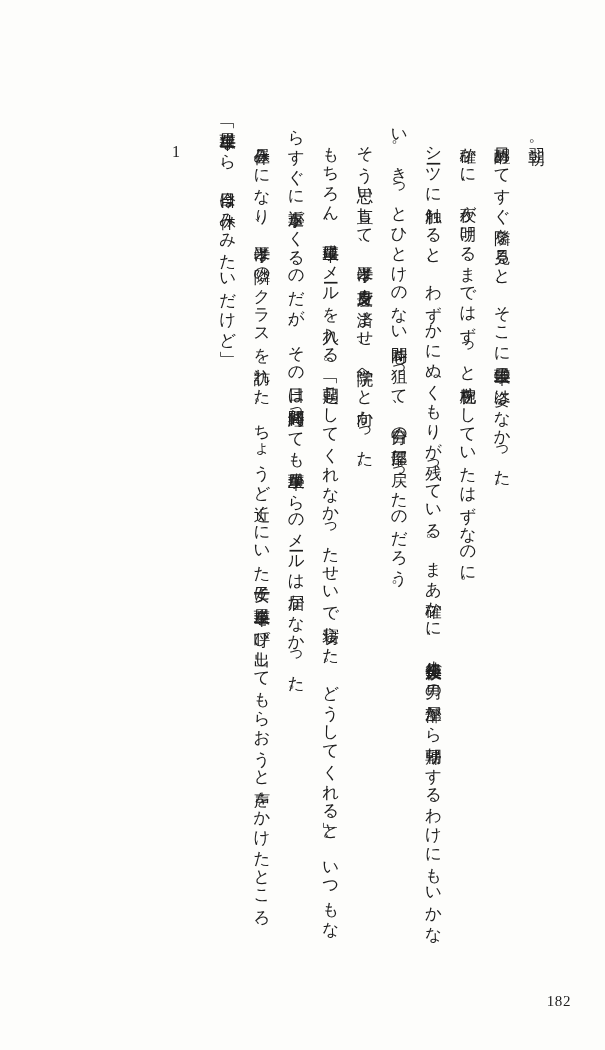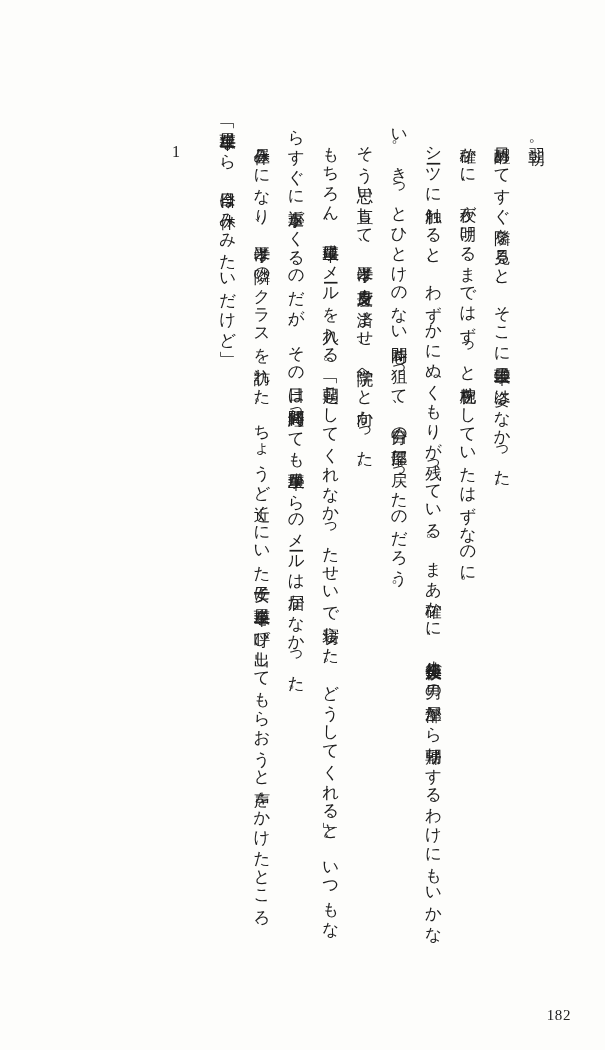--- a/index.html
+++ b/index.html
@@ -56,21 +56,21 @@
     top: 143px;
     font-size: 16px;
     color: #1e1e1e;
     font-family: "Liberation Serif", "DejaVu Serif", serif;
   }
 
   
   #page-number {
     position: absolute;
     right: 34px;
-    bottom: 26px;
+    bottom: 40px;
     font-size: 15px;
     color: #1e1e1e;
     letter-spacing: 0.04em;
   }
 </style>
 </head>
 <body>
 
 <div id="page">
 

